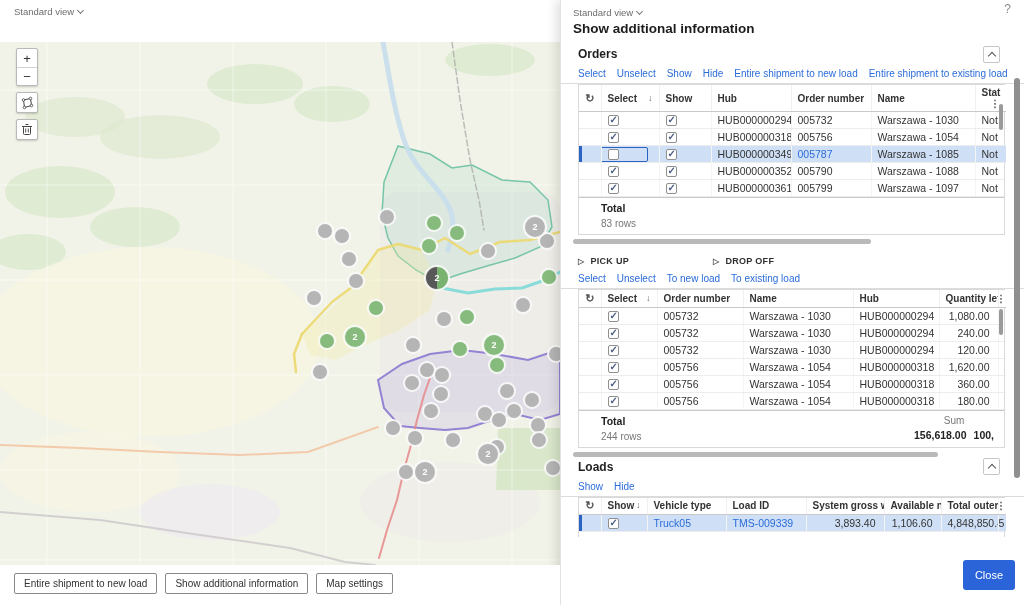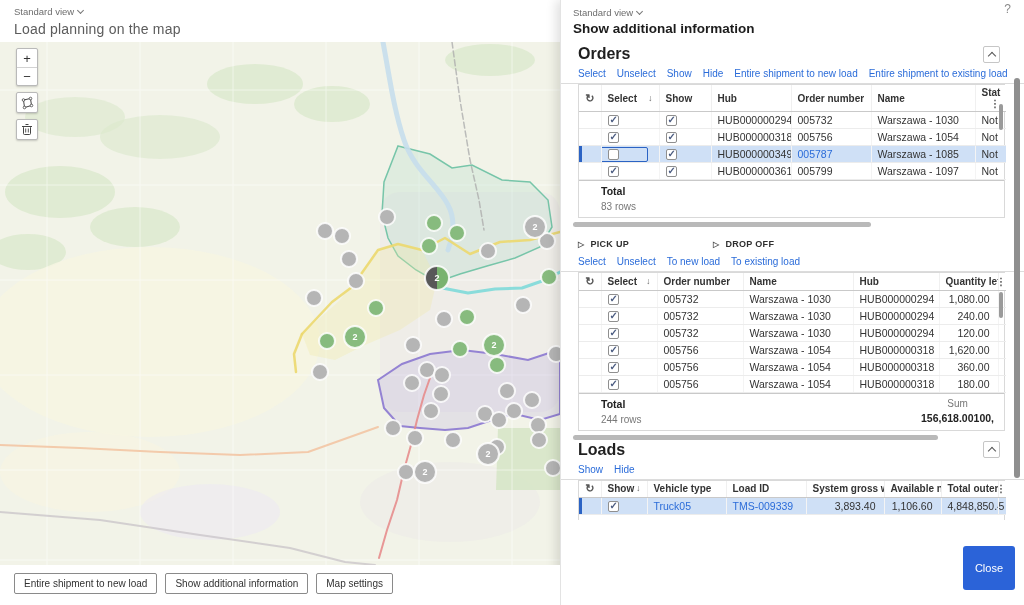--- a/index.html
+++ b/index.html
@@ -25,21 +25,21 @@
   .map-footer{position:absolute;left:0;bottom:0;width:560px;height:40px;background:#fff;display:flex;gap:8px;padding:8px 0 0 14px;z-index:4;}
   .mbtn{font-size:10px;color:#323232;background:#fff;border:1px solid #8a8a8a;border-radius:2px;padding:4px 9px;white-space:nowrap;cursor:pointer;height:21px;line-height:11px;}
   .mlabel{fill:#fff;font-size:9px;font-weight:bold;text-anchor:middle;}
 
   
   .panel{position:absolute;left:560px;top:0;width:464px;height:605px;background:#fff;border-left:1px solid #e3e3e3;box-shadow:-4px 0 10px rgba(0,0,0,.12);}
   .help{position:absolute;top:2px;right:13px;font-size:12px;color:#8a8a8a;cursor:pointer;}
   .panel-head{padding:7px 16px 0 12px;}
   .panel-title{font-size:13.5px;font-weight:700;color:#1c1c1c;margin-top:3px;}
   .section-head{display:flex;justify-content:space-between;align-items:center;padding:0 24px 0 17px;margin-top:8px;height:20px;}
-  .section-title{font-size:16px;font-weight:700;color:#1f1f1f;}
+  .section-title{font-size:12px;font-weight:700;color:#1f1f1f;}
   .collapse-btn{width:17px;height:17px;border:1px solid #c6c6c6;border-radius:2px;background:#fff;display:flex;align-items:center;justify-content:center;cursor:pointer;}
   .chev-up{width:6px;height:6px;border-left:1px solid #555;border-top:1px solid #555;transform:rotate(45deg);margin-top:3px;}
   .toolbar{display:flex;gap:11px;padding:4px 0 4px 17px;border-bottom:1px solid #dcdcdc;align-items:center;flex-wrap:nowrap;overflow:hidden;}
   .tlink{font-size:10px;color:var(--link);white-space:nowrap;cursor:pointer;}
   .tbox{margin-left:17px;width:427px;border:1px solid var(--border);position:relative;background:#fff;}
   table{border-collapse:collapse;table-layout:fixed;width:427px;}
   th{font-size:10px;font-weight:700;color:#333;text-align:left;padding:2px 6px;border-bottom:1px solid #c9c9c9;border-right:1px solid #f0f0f0;white-space:nowrap;overflow:hidden;height:17px;background:#fff;}
   td{font-size:10.5px;color:var(--txt);padding:1px 6px;border-bottom:1px solid var(--rowline);border-right:1px solid #f4f4f4;white-space:nowrap;overflow:hidden;height:17px;}
   th:last-child,td:last-child{border-right:none;}
   .num{text-align:right;padding-right:8px;}
@@ -51,42 +51,41 @@
   .cb.on::after{content:"\2713";position:absolute;top:-2px;left:1px;font-size:10px;color:#4a5b80;font-weight:700;}
   .cb.focus::before{content:"";position:absolute;top:-3px;bottom:-3px;left:-9px;right:-30px;border:1px solid var(--bar);border-radius:2px;}
   tr.sel td{background:var(--selbg);}
   tr.sel td:first-child{box-shadow:inset 3px 0 0 var(--bar);}
   .link{color:var(--link);}
   .total-block{display:flex;justify-content:space-between;border-top:1px solid #c9c9c9;padding:4px 10px 5px 22px;}
   .total-label{font-size:10.5px;font-weight:700;color:#222;}
   .total-rows{font-size:10px;color:#777;margin-top:4px;}
   .sum-col{text-align:center;}
   .sum-label{font-size:10px;color:#777;}
-  .sum-vals{font-size:10.5px;font-weight:700;color:#222;margin-top:3px;display:flex;justify-content:flex-end;}
+  .sum-vals{font-size:10.5px;font-weight:700;color:#222;margin-top:3px;display:flex;gap:7px;justify-content:flex-end;}
   .hscroll{height:5px;background:#b9b9b9;border-radius:3px;margin:4px 0 0 12px;cursor:pointer;}
   .vthumb{position:absolute;right:1px;top:19px;width:4px;height:26px;background:#9a9a9a;border-radius:2px;cursor:pointer;}
   .expanders{display:flex;padding-left:17px;margin-top:9px;height:16px;}
   .expander{display:flex;align-items:center;gap:6px;font-size:9px;font-weight:700;color:#2f2f2f;letter-spacing:.3px;cursor:pointer;width:135px;}
   .tri{color:#555;font-size:8px;}
   .row-sliver{height:5px;overflow:hidden;padding-left:27px;}
-  .close-btn{position:absolute;right:9px;bottom:15px;background:var(--close);color:#fff;font-size:11px;border:none;border-radius:3px;padding:16px 12px;cursor:pointer;}
+  .close-btn{position:absolute;right:9px;bottom:15px;background:var(--close);color:#fff;font-size:11px;border:none;border-radius:3px;padding:9px 12px;cursor:pointer;}
   .panel-thumb{position:absolute;right:4px;top:78px;width:6px;height:400px;background:#8f8f8f;border-radius:3px;cursor:pointer;}
 </style>
 </head>
 <body>
 
 <div class="stage">
 
   <div class="left">
     <div class="map-header">
       <div class="view-label">
         <span>Standard view</span>
         <span class="caret-down"></span>
       </div>
-      <div class="map-title">Load planning on the map</div>
     </div>
 
     <svg class="map" width="560" height="523" viewBox="0 0 560 523">
       <g>
         <rect x="0" y="0" width="560" height="523" fill="#eff1e3"></rect>
         <ellipse cx="60" cy="150" rx="55" ry="26" fill="#d2e3bf" opacity="0.75"></ellipse>
         <ellipse cx="135" cy="185" rx="45" ry="20" fill="#d2e3bf" opacity="0.75"></ellipse>
         <ellipse cx="28" cy="210" rx="38" ry="18" fill="#d2e3bf" opacity="0.75"></ellipse>
         <ellipse cx="255" cy="42" rx="48" ry="20" fill="#d2e3bf" opacity="0.75"></ellipse>
         <ellipse cx="332" cy="62" rx="38" ry="18" fill="#d2e3bf" opacity="0.75"></ellipse>
@@ -384,20 +383,29 @@
             <tr class="sel">
               <td class="gutter-cell"></td>
               <td><span class="cb focus"></span></td>
               <td><span class="cb on"></span></td>
               <td>HUB000000349</td>
               <td class="link">005787</td>
               <td>Warszawa  - 1085</td>
               <td>Not</td>
             </tr>
 
+            <tr>
+              <td class="gutter-cell"></td>
+              <td><span class="cb on"></span></td>
+              <td><span class="cb on"></span></td>
+              <td>HUB000000352</td>
+              <td>005790</td>
+              <td>Warszawa  - 1088</td>
+              <td>Not</td>
+            </tr>
 
             <tr>
               <td class="gutter-cell"></td>
               <td><span class="cb on"></span></td>
               <td><span class="cb on"></span></td>
               <td>HUB000000361</td>
               <td>005799</td>
               <td>Warszawa  - 1097</td>
               <td>Not</td>
             </tr>

